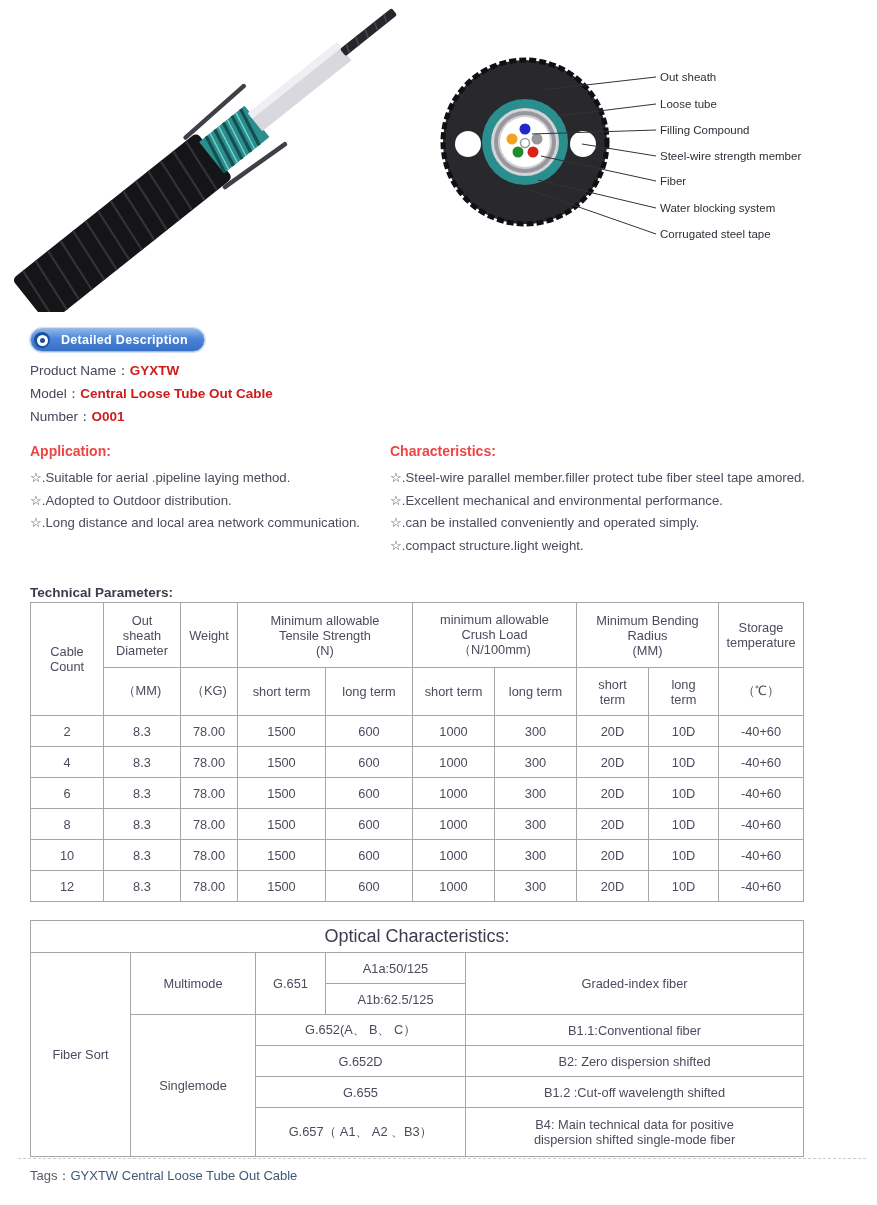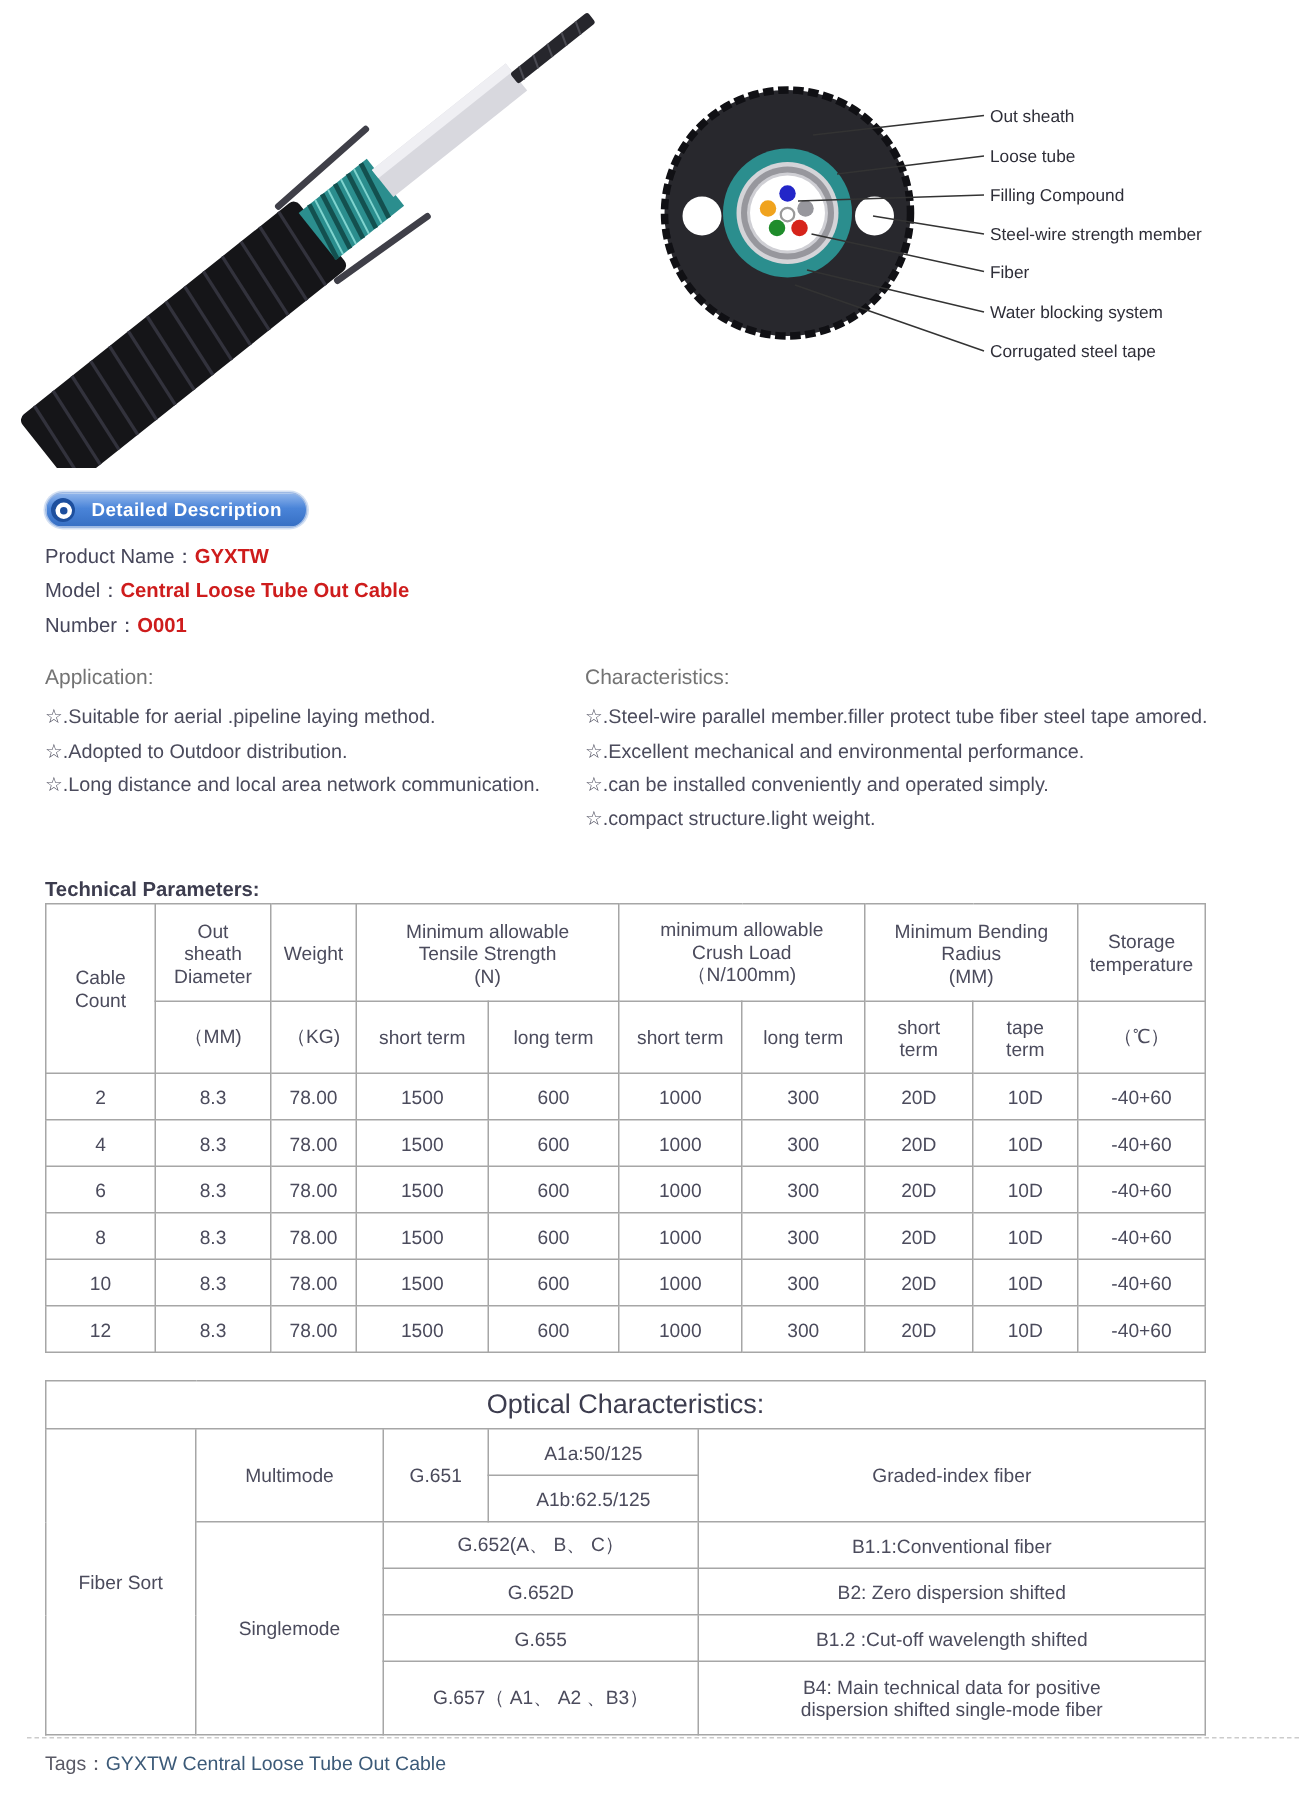--- a/index.html
+++ b/index.html
@@ -22,21 +22,21 @@
   .btn-label{color:#fff;font-size:12.5px;font-weight:bold;letter-spacing:.3px;white-space:nowrap;}
 
   
   .product-info{position:absolute;left:30px;top:359px;font-size:13.5px;line-height:23px;color:#46465a;}
   .product-info .val{color:#ce1c1c;font-weight:bold;}
 
   
   .two-col{position:absolute;left:30px;top:443px;width:818px;display:flex;}
   .col-app{flex:0 0 360px;}
   .col-char{flex:1;}
-  .section-title{font-weight:normal;font-size:14px;color:#737373;margin-bottom:8px;}
+  .section-title{font-weight:bold;font-size:14px;color:#ef4444;margin-bottom:8px;}
   .star-item{font-size:13.2px;color:#4b4b5c;line-height:22.5px;}
 
   
   .tech-title{position:absolute;left:30px;top:585px;font-weight:bold;font-size:13.5px;color:#3c3c4e;}
   table{border-collapse:collapse;table-layout:fixed;}
   td{border:1px solid #a6a6a6;text-align:center;vertical-align:middle;
      font-size:12.8px;color:#4b4b5c;padding:1px 2px;overflow:hidden;}
   .pre{white-space:pre-line;}
   .tech{position:absolute;left:30px;top:602px;width:773px;}
   .tech .h1 td{height:62px;}
@@ -220,21 +220,21 @@
     </tr>
     <tr class="h2">
       <td>（MM)</td>
       <td>（KG)</td>
       <td>short term</td>
       <td>long term</td>
       <td>short term</td>
       <td>long term</td>
       <td class="pre">short
 term</td>
-      <td class="pre">tape
+      <td class="pre">long
 term</td>
       <td>（℃）</td>
     </tr>
     <tr class="body">
       <td>2</td>
       <td>8.3</td>
       <td>78.00</td>
       <td>1500</td>
       <td>600</td>
       <td>1000</td>

